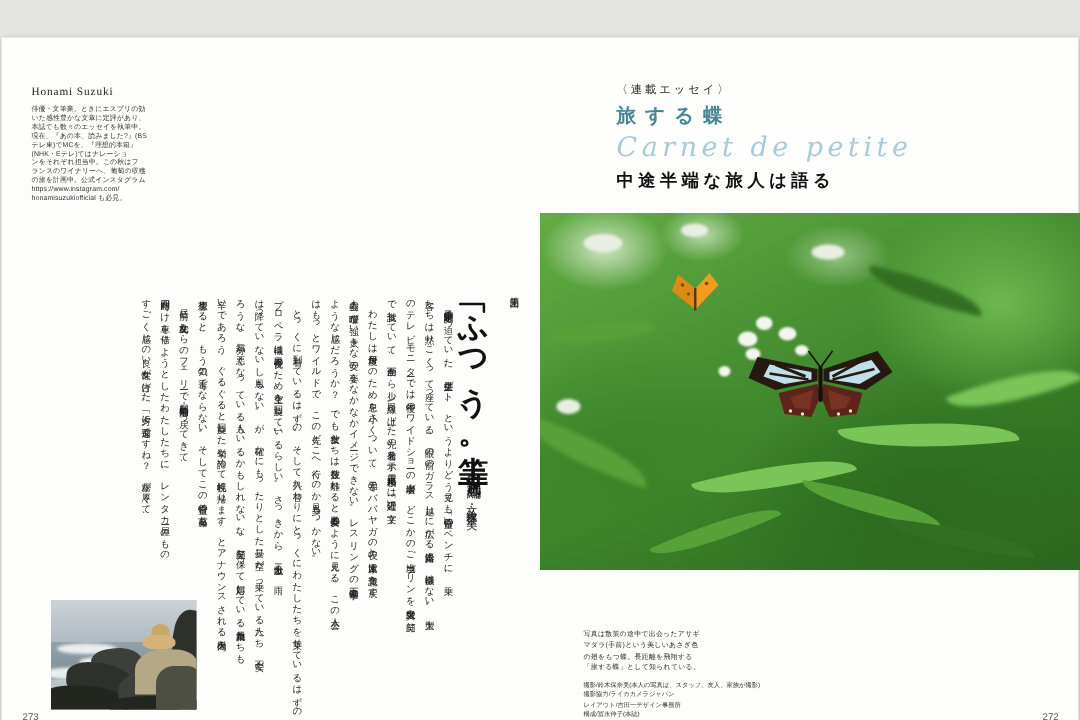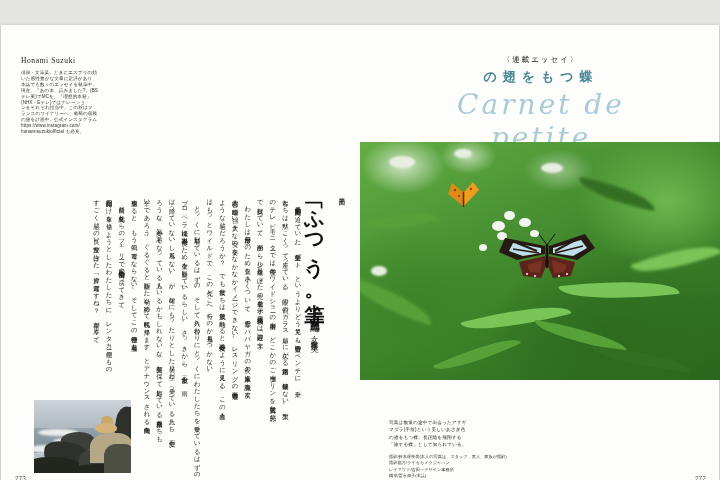--- a/index.html
+++ b/index.html
@@ -39,25 +39,25 @@
   .foam{background:#e9edee;border-radius:50%;filter:blur(1px);}
   .rock{background:#2e302c;border-radius:35% 55% 40% 50%;}
   .rock.r2{background:#3d403a;}
   .rock.r3{background:#23251f;}
   .hat{left:63%;top:32%;width:22px;height:10px;background:#d3b379;border-radius:50% 50% 40% 40%;}
   .hat-top{left:69%;top:22%;width:12px;height:9px;background:#c9a868;border-radius:50% 50% 0 0;}
   .shoulder{left:58%;top:45%;width:42px;height:30px;background:#b5a886;border-radius:45% 35% 0 0;}
   .jacket{left:72%;top:60%;width:30px;height:30px;background:#4c4f42;border-radius:40% 30% 0 0;}
 
   
-  .r-header{left:410px;top:30px;width:260px;text-align:center;}
+  .r-header{left:410px;top:30px;width:260px;text-align:left;}
   .series-label{font-size:7.5px;letter-spacing:2px;color:#222;}
   .author-name{font-size:13px;letter-spacing:6px;margin-top:3px;font-weight:600;}
   .script-line{font-style:italic;letter-spacing:3px;font-family:"DejaVu Serif","Liberation Serif",serif;}
-  .script1{font-size:28px;margin-top:2px;}
+  .script1{font-size:18px;margin-top:2px;}
   .script2{font-size:22px;margin-top:-4px;}
   .r-subtitle{font-size:11.5px;font-weight:700;letter-spacing:3px;color:#111;margin-top:4px;}
 
   
   .nature-photo{left:359px;top:117px;width:361px;height:238px;overflow:hidden;
     background:
       radial-gradient(60px 40px at 12% 10%,rgba(235,243,228,.8),rgba(235,243,228,0) 70%),
       radial-gradient(40px 26px at 30% 6%,rgba(228,240,220,.7),rgba(228,240,220,0) 70%),
       radial-gradient(50px 30px at 55% 12%,rgba(220,236,210,.5),rgba(220,236,210,0) 70%),
       radial-gradient(120px 90px at 85% 25%,#6db84e,rgba(109,184,78,0) 75%),
@@ -143,21 +143,21 @@
     <div class="abs shoulder"></div>
     <div class="abs jacket"></div>
     <div class="abs hat-top"></div>
     <div class="abs hat"></div>
   </div>
 
   <div class="abs pagenum" style="left:14px;top:450px;">273</div>
 
   <div class="abs r-header">
     <div class="series-label">〈連載エッセイ〉</div>
-    <div class="author-name" style="color:#4a8795;">の翅をもつ蝶</div>
+    <div class="author-name" style="color:#4a8795;">旅する蝶</div>
     <div class="script-line script1" style="color:#a9cad7;">Carnet de petite</div>
     <div class="r-subtitle">中途半端な旅人は語る</div>
   </div>
 
   <div class="abs nature-photo">
 
     <div class="leaf blur" style="left:2%;top:30%;width:70px;height:16px;transform:rotate(-15deg);"></div>
     <div class="leaf dk blur" style="left:60%;top:18%;width:80px;height:18px;transform:rotate(12deg);"></div>
     <div class="leaf lt blur" style="left:75%;top:45%;width:90px;height:20px;transform:rotate(-20deg);"></div>
     <div class="leaf blur" style="left:-4%;top:62%;width:90px;height:22px;transform:rotate(18deg);"></div>

